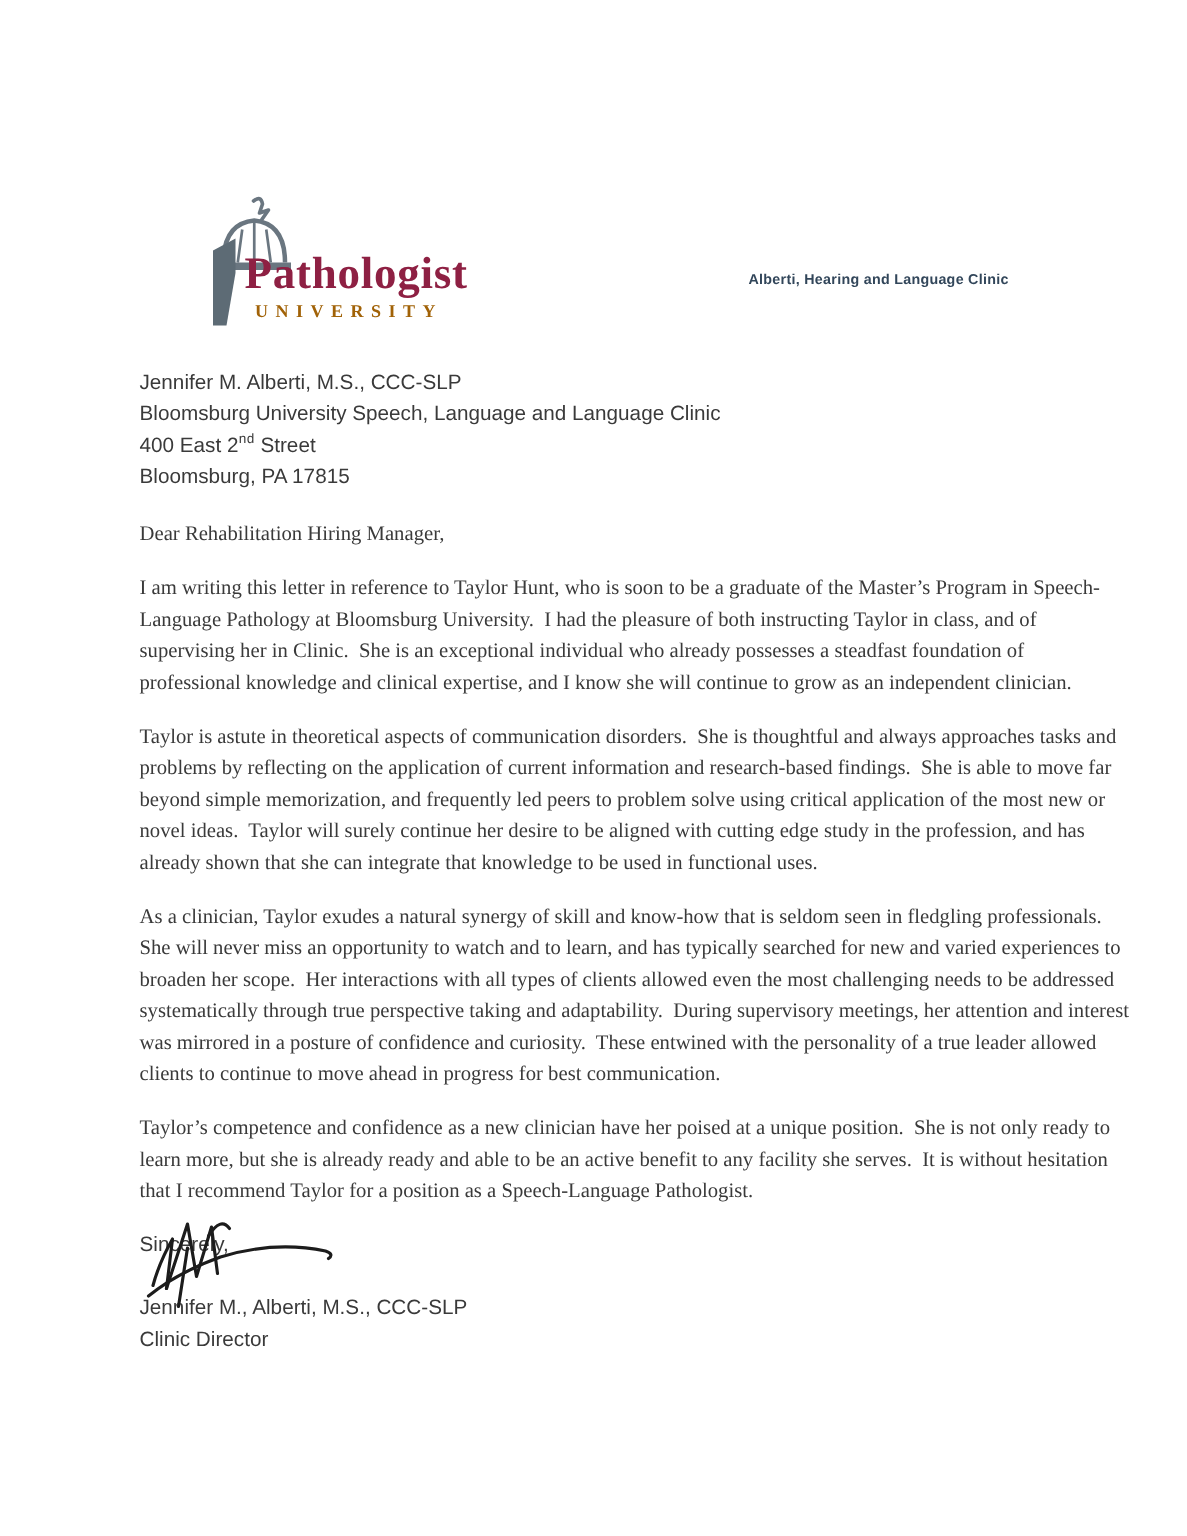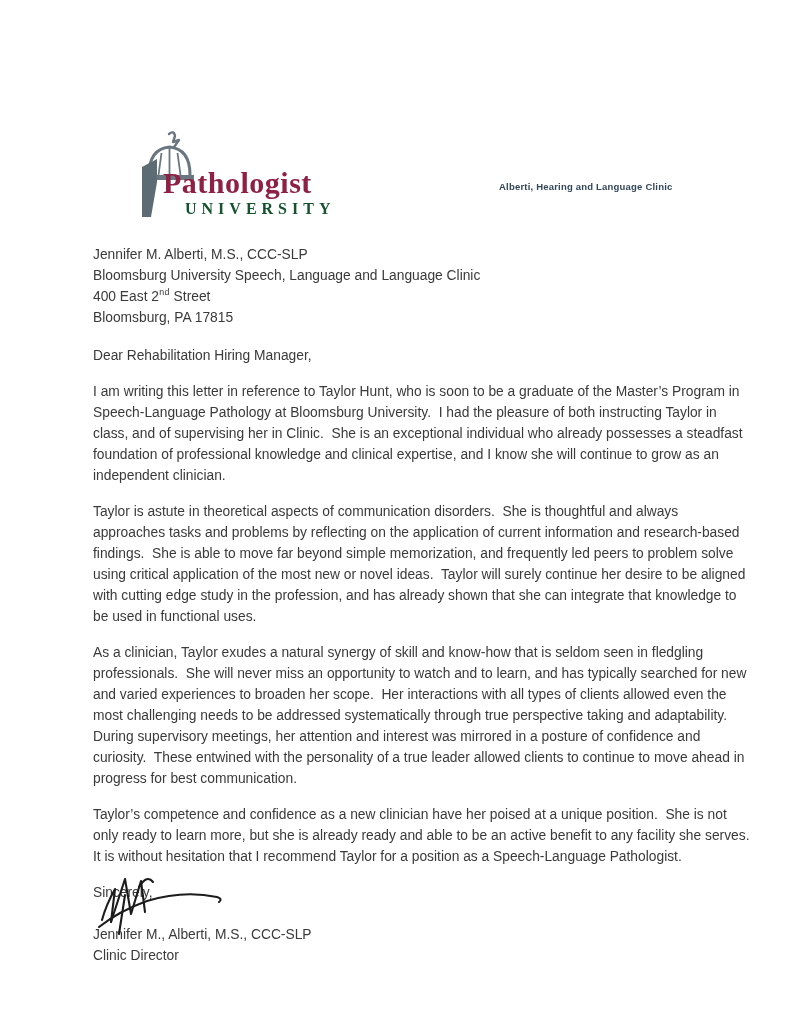--- a/index.html
+++ b/index.html
@@ -9,36 +9,36 @@
   }
   
   .logo { position:absolute; left:138px; top:130px; width:190px; height:95px; }
   .logo svg.dome { position:absolute; left:0; top:0; }
   .wordmark {
     position:absolute; left:25px; top:36px;
     font-family:"Liberation Serif", serif; font-weight:bold;
     font-size:30px; letter-spacing:0.5px; color:#8e2043; white-space:nowrap;
   }
   .wordmark-sub {
-    position:absolute; left:47px; top:70px;
+    position:absolute; left:32px; top:70px;
     font-family:"Liberation Serif", serif; font-weight:bold;
-    font-size:16px; letter-spacing:5px; color:#14532d; white-space:nowrap;
+    font-size:12px; letter-spacing:5px; color:#a16207; white-space:nowrap;
   }
   .clinic-label {
     position:absolute; left:499px; top:181px;
     font-size:9.5px; font-weight:bold; color:#32465a; letter-spacing:0.2px;
     white-space:nowrap;
   }
   
   .content {
     position:absolute; left:93px; top:244px; width:660px;
     font-size:13.8px; line-height:21px;
   }
   .address { margin:0 0 17px 0; }
-  .content p { margin:0 0 15px 0; white-space:pre-wrap; }
+  .content p { margin:0 0 15px 0; white-space:pre-wrap;font-family:Liberation Serif, serif; }
   sup { font-size:9px; line-height:0; vertical-align:super;font-family:Liberation Mono, monospace; }
   
   .closing { position:relative; margin-top:14px; }
   .signature-svg { position:absolute; left:2px; top:-12px; pointer-events:none; }
   .signer-name { margin-top:21px; }
 </style>
 </head>
 <body>
 
 <div class="page">

